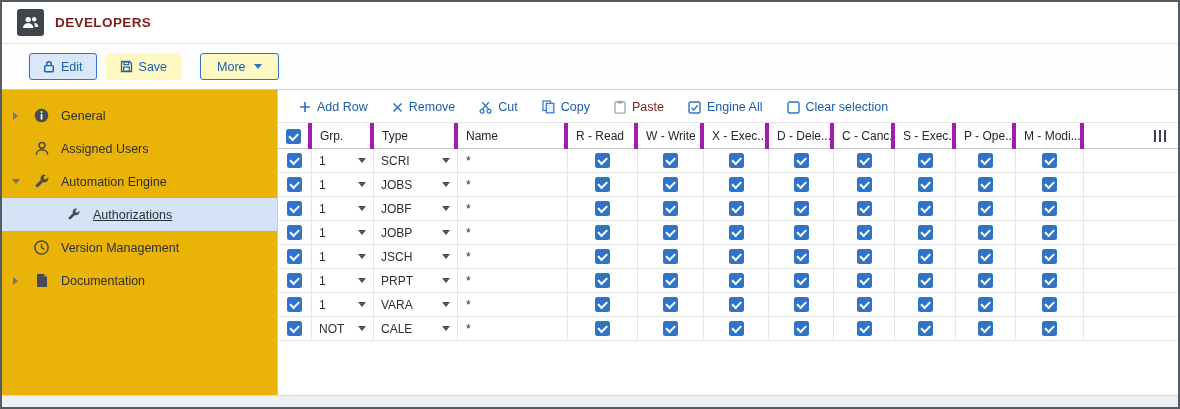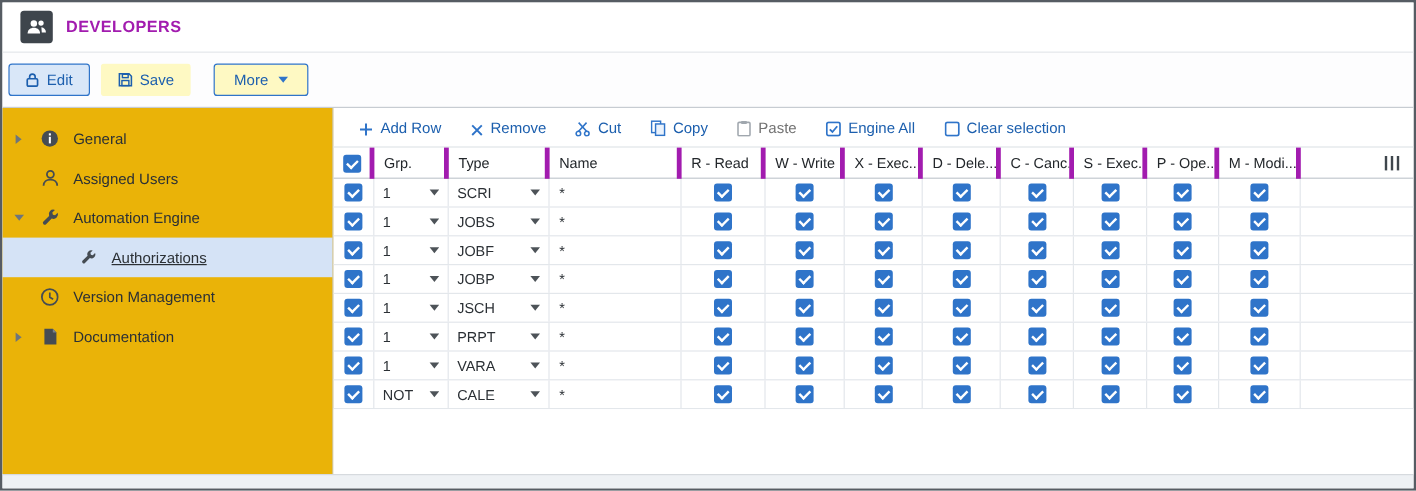--- a/index.html
+++ b/index.html
@@ -25,28 +25,28 @@
     padding-left:15px; gap:11px;
     border-bottom:1px solid #dfe3e8;
     background:#fff;
   }
   .obj-icon {
     width:27px; height:27px; border-radius:3px;
     background:#3e454c;
     display:flex; align-items:center; justify-content:center;
   }
   .page-title {
-    font-size:13.5px; font-weight:bold; letter-spacing:.4px; color:#a21caf;
+    font-size:13.5px; font-weight:bold; letter-spacing:.4px; color:#7f1d1d;
   }
 
   
   .action-bar {
     height:46px; flex:0 0 46px;
     display:flex; align-items:center;
-    padding-left:5px; gap:9px;
+    padding-left:27px; gap:9px;
     background:#fdfdfe;
     border-bottom:1px solid #c7ccd2;
   }
   .btn {
     height:27px; display:inline-flex; align-items:center; gap:6px;
     padding:0 13px; font-size:12.5px;
     color:var(--link-blue,#1c5fae);
     background:#fef9c3; border:1px solid transparent; border-radius:3px;
     cursor:default; white-space:nowrap;
   }
@@ -90,22 +90,22 @@
 
   
   .main { flex:1 1 auto; background:#fff; display:flex; flex-direction:column; min-width:0; }
 
   .grid-toolbar {
     height:30px; flex:0 0 30px;
     display:flex; align-items:center; gap:24px;
     padding-left:21px; margin-top:2px;
     font-size:12.5px; color:var(--link-blue,#1c5fae);
   }
-  .tool { display:inline-flex; align-items:flex-end; gap:6px; cursor:default; white-space:nowrap; }
-  .tool.disabled { color:#737373; }
+  .tool { display:inline-flex; align-items:center; gap:6px; cursor:default; white-space:nowrap; }
+  .tool.disabled { color:#7f1d1d; }
 
   
   .grid-row {
     display:grid;
     grid-template-columns:34px 62px 84px 110px 70px 66px 65px 65px 61px 61px 60px 68px;
   }
   .grid-header {
     position:relative;
     border-top:1px solid #e0e4e8;
     border-bottom:1px solid #c3c9cf;

